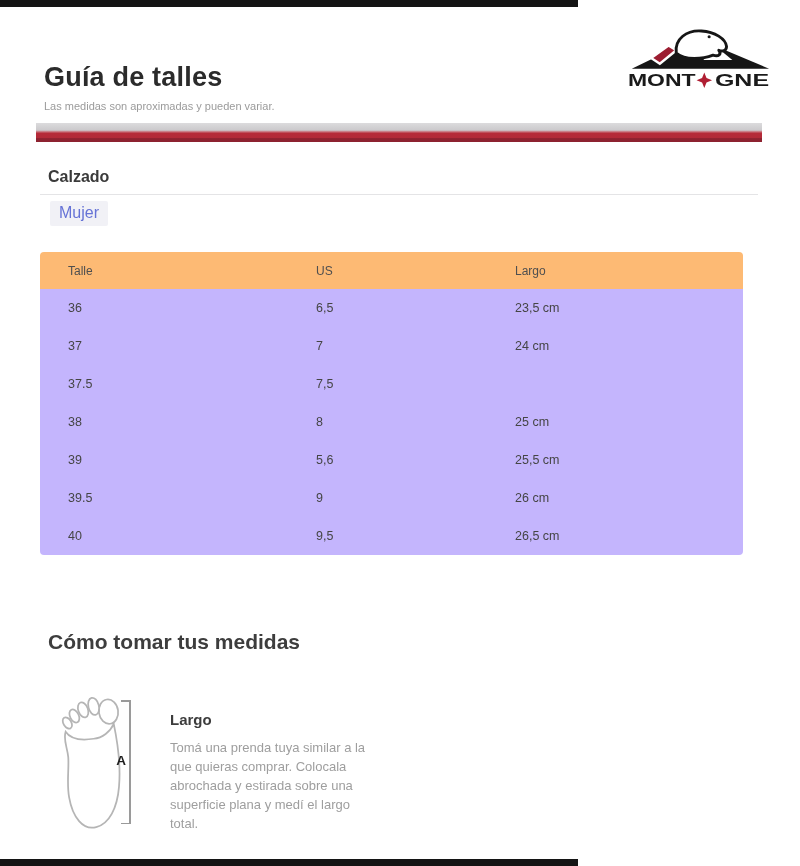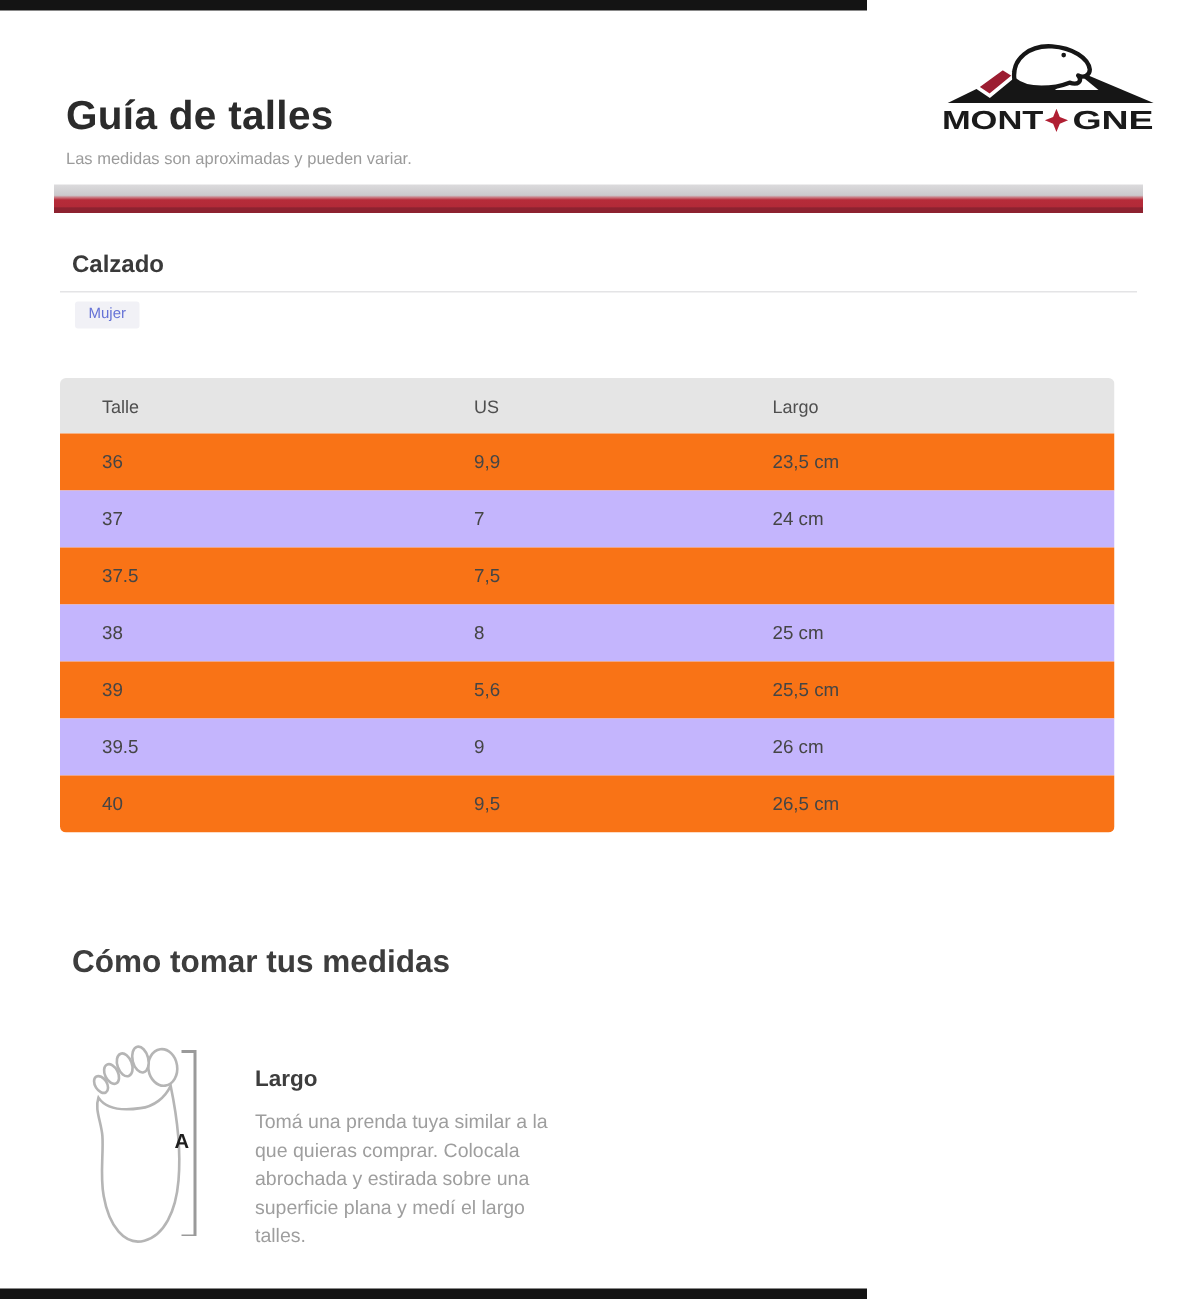--- a/index.html
+++ b/index.html
@@ -18,28 +18,28 @@
   .logo{position:absolute;left:626px;top:26px;width:145px;height:64px;}
 
   
   .accent-band{position:absolute;left:36px;top:123px;width:726px;height:19px;
     background:linear-gradient(180deg,#dcdbdd 0%,#cbc9cc 38%,#c9737c 46%,#b62b39 54%,#b22a38 78%,#8d2230 82%,#8d2230 100%);}
 
   
   .section-title{position:absolute;left:48px;top:168px;font-size:16px;font-weight:700;color:#3a3a3a;}
   .section-rule{position:absolute;left:40px;top:194px;width:718px;height:1px;background:#e4e4e6;}
   .gender-tab{position:absolute;left:50px;top:201px;padding:3px 9px 4px 9px;background:#f1f1f6;
-    color:#6673d6;font-size:10px;border-radius:2px;cursor:pointer;}
+    color:#6673d6;font-size:16px;border-radius:2px;cursor:pointer;}
 
   
   .size-table{position:absolute;left:40px;top:252px;width:703px;border-radius:4px;overflow:hidden;}
   .t-row{display:grid;grid-template-columns:248px 199px 1fr;align-items:center;height:38px;padding-left:28px;box-sizing:border-box;}
-  .t-row.head{height:37px;background:#e5e5e5;}
+  .t-row.head{height:37px;background:#fdba74;}
   .t-row.head .t-cell{font-size:12px;color:#4f4f4f;}
-  .t-row.odd{background:#f97316;}
+  .t-row.odd{background:#c4b5fd;}
   .t-row.even{background:#c4b5fd;}
   .t-cell{font-size:12.5px;color:#454545;}
 
   
   .measures-title{position:absolute;left:48px;top:630px;font-size:21px;font-weight:700;color:#3d3d3d;}
 
   .foot-illustration{position:absolute;left:56px;top:694px;width:70px;height:142px;}
   .bracket-line{position:absolute;left:129px;top:700px;width:1.5px;height:124px;background:#9a9a9a;}
   .bracket-tick{position:absolute;width:9px;height:1.5px;background:#9a9a9a;}
   .bracket-tick.top{left:121px;top:700px;}
@@ -81,21 +81,21 @@
   <div class="gender-tab">Mujer</div>
 
   <div class="size-table">
     <div class="t-row head">
       <div class="t-cell">Talle</div>
       <div class="t-cell">US</div>
       <div class="t-cell">Largo</div>
     </div>
     <div class="t-row odd">
       <div class="t-cell">36</div>
-      <div class="t-cell">9,9</div>
+      <div class="t-cell">6,5</div>
       <div class="t-cell">23,5 cm</div>
     </div>
     <div class="t-row even">
       <div class="t-cell">37</div>
       <div class="t-cell">7</div>
       <div class="t-cell">24 cm</div>
     </div>
     <div class="t-row odd">
       <div class="t-cell">37.5</div>
       <div class="t-cell">7,5</div>
@@ -136,17 +136,17 @@
       </g>
     </svg>
   </div>
 
   <div class="bracket-line"></div>
   <div class="bracket-tick top"></div>
   <div class="bracket-tick bottom"></div>
   <div class="arrow-label">A</div>
 
   <div class="largo-title">Largo</div>
-  <div class="largo-text">Tomá una prenda tuya similar a la que quieras comprar. Colocala abrochada y estirada sobre una superficie plana y medí el largo talles.</div>
+  <div class="largo-text">Tomá una prenda tuya similar a la que quieras comprar. Colocala abrochada y estirada sobre una superficie plana y medí el largo total.</div>
 
   <div class="edge-bar bottom"></div>
 
 </div>
 
 </body></html>

